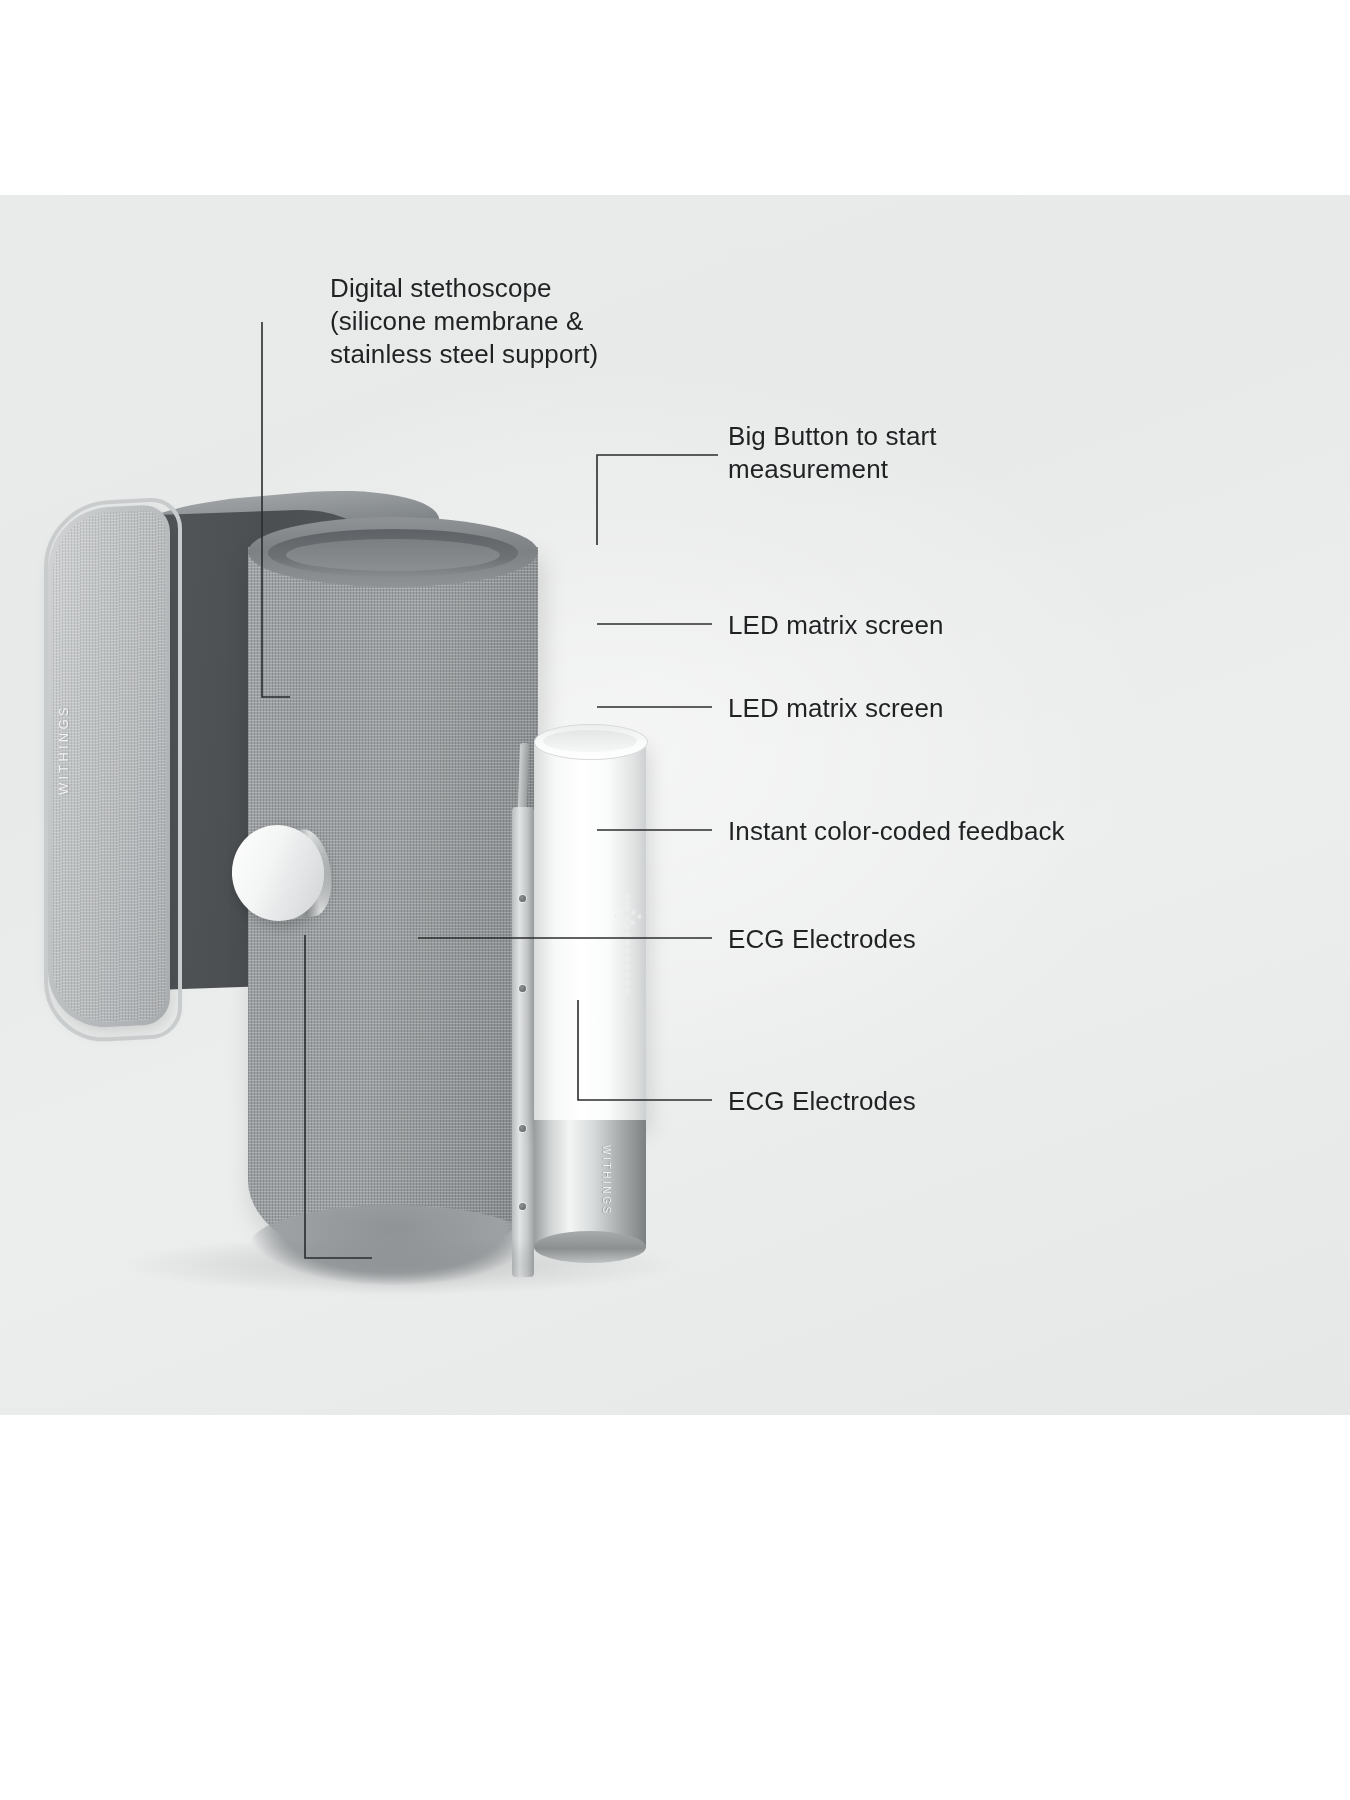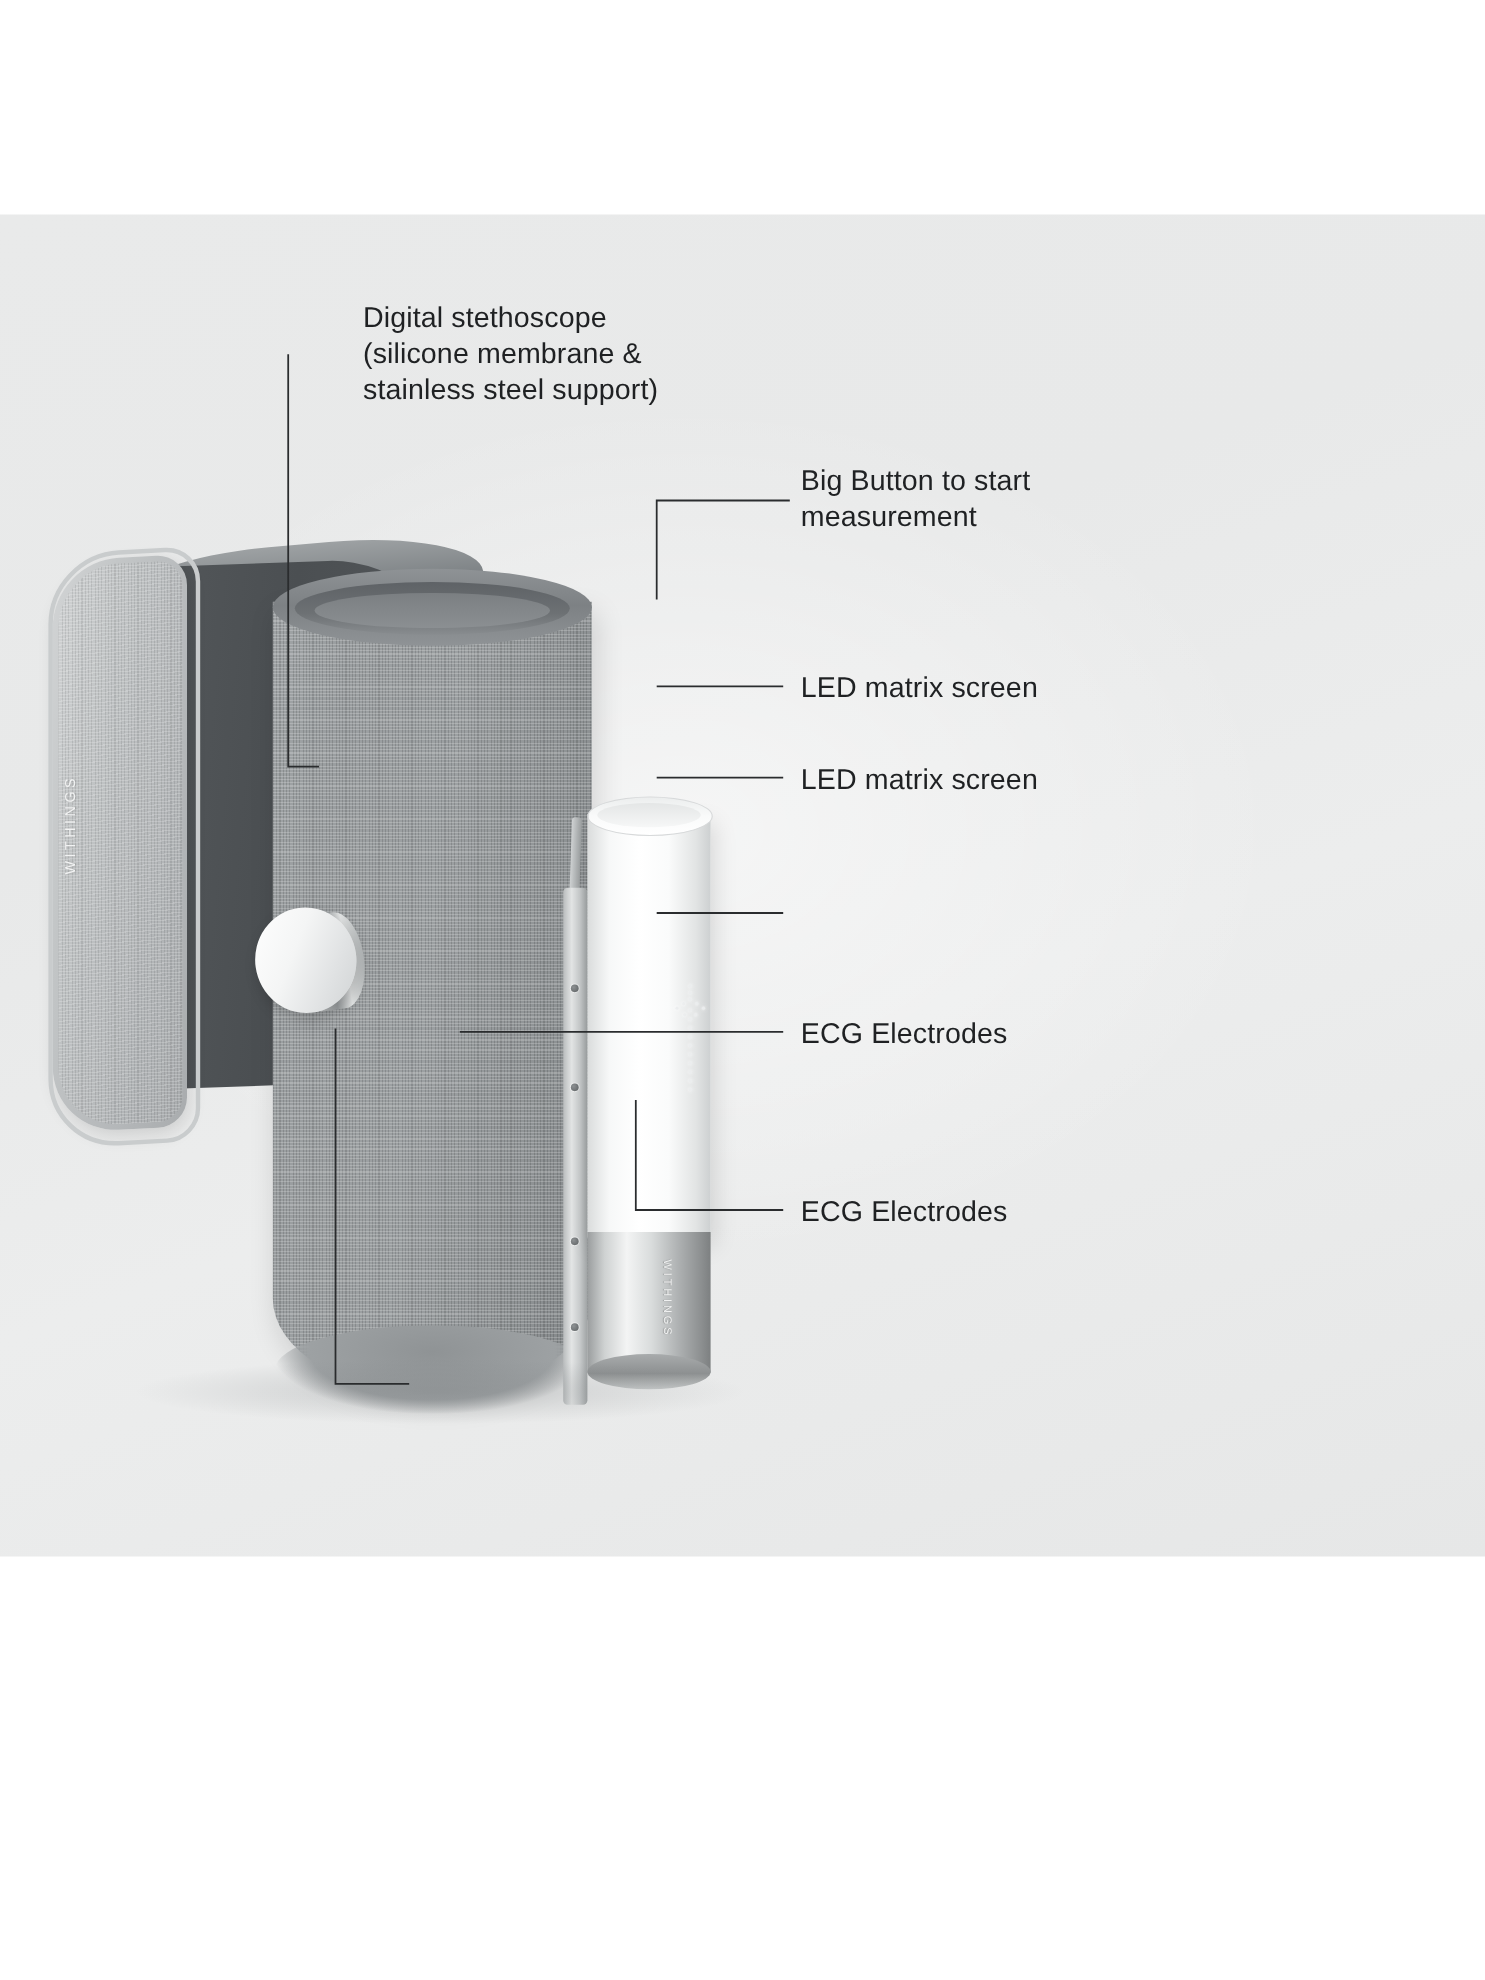--- a/index.html
+++ b/index.html
@@ -279,19 +279,20 @@
 measurement</div>
 
   <div class="callout-text" style="left:330px;top:272px;width:360px;">Digital stethoscope
 (silicone membrane &amp;
 stainless steel support)</div>
 
   <div class="callout-text" style="left:728px;top:609px;width:340px;">LED matrix screen</div>
 
   <div class="callout-text" style="left:728px;top:692px;width:340px;">LED matrix screen</div>
 
+  <div class="callout-text" style="left:728px;top:815px;width:420px;">Instant color-coded feedback</div>
 
   <div class="callout-text" style="left:728px;top:923px;width:340px;">ECG Electrodes</div>
 
   <div class="callout-text" style="left:728px;top:1085px;width:340px;">ECG Electrodes</div>
 
 
 </div>
 
 </body></html>

